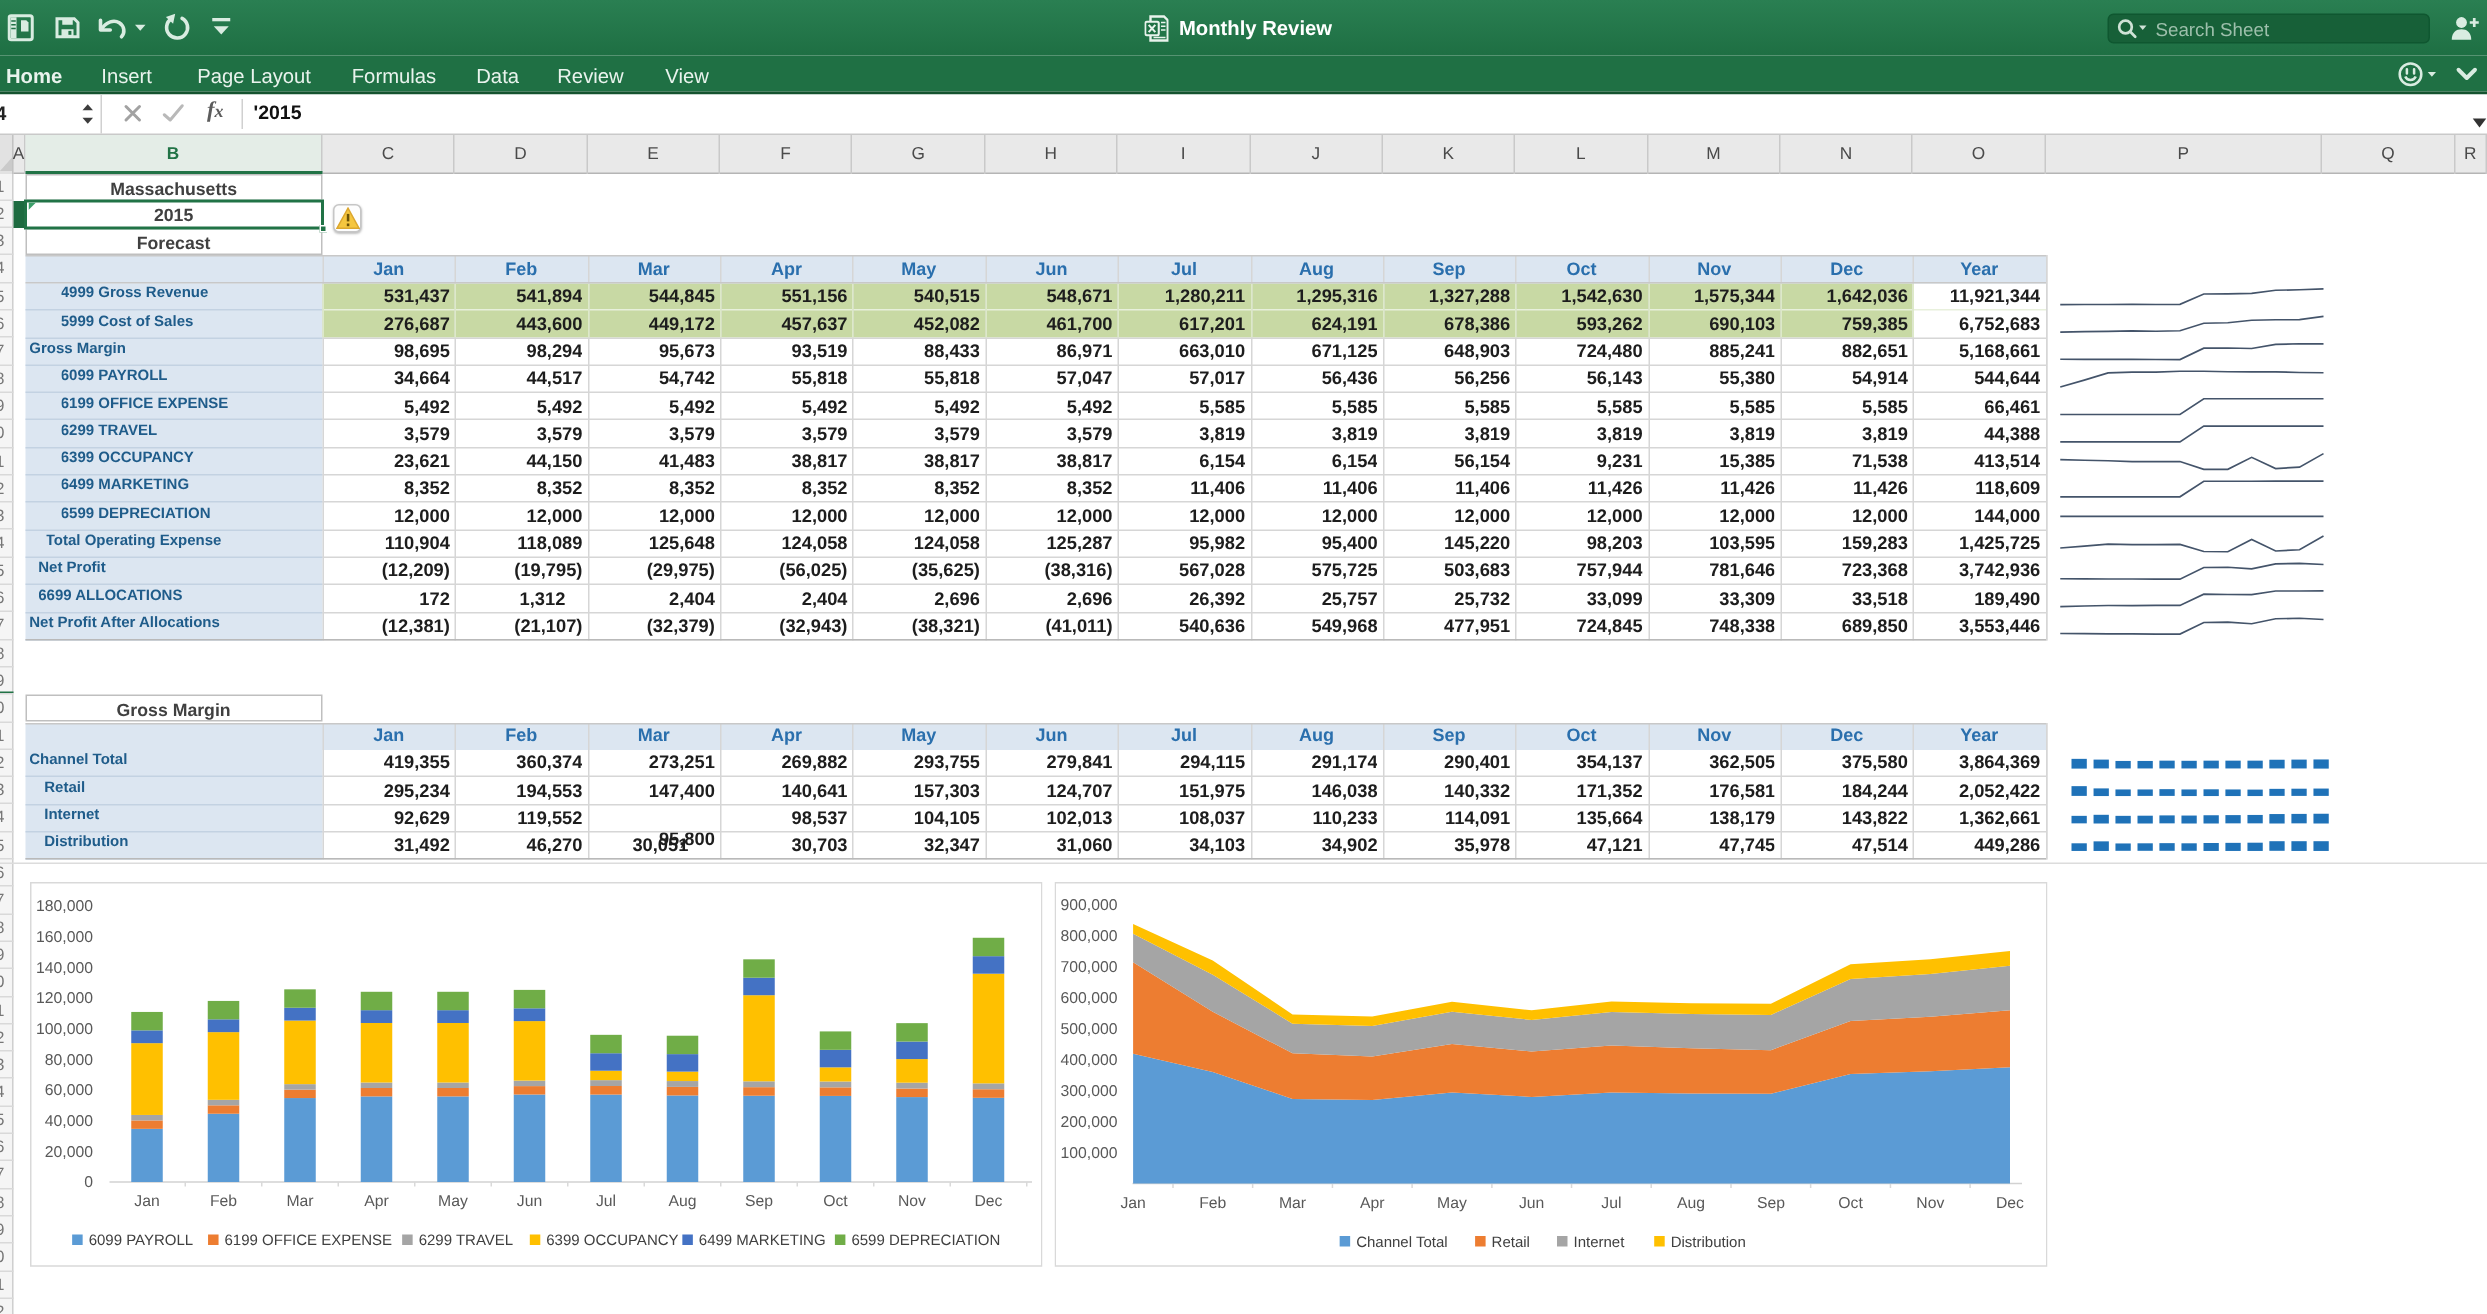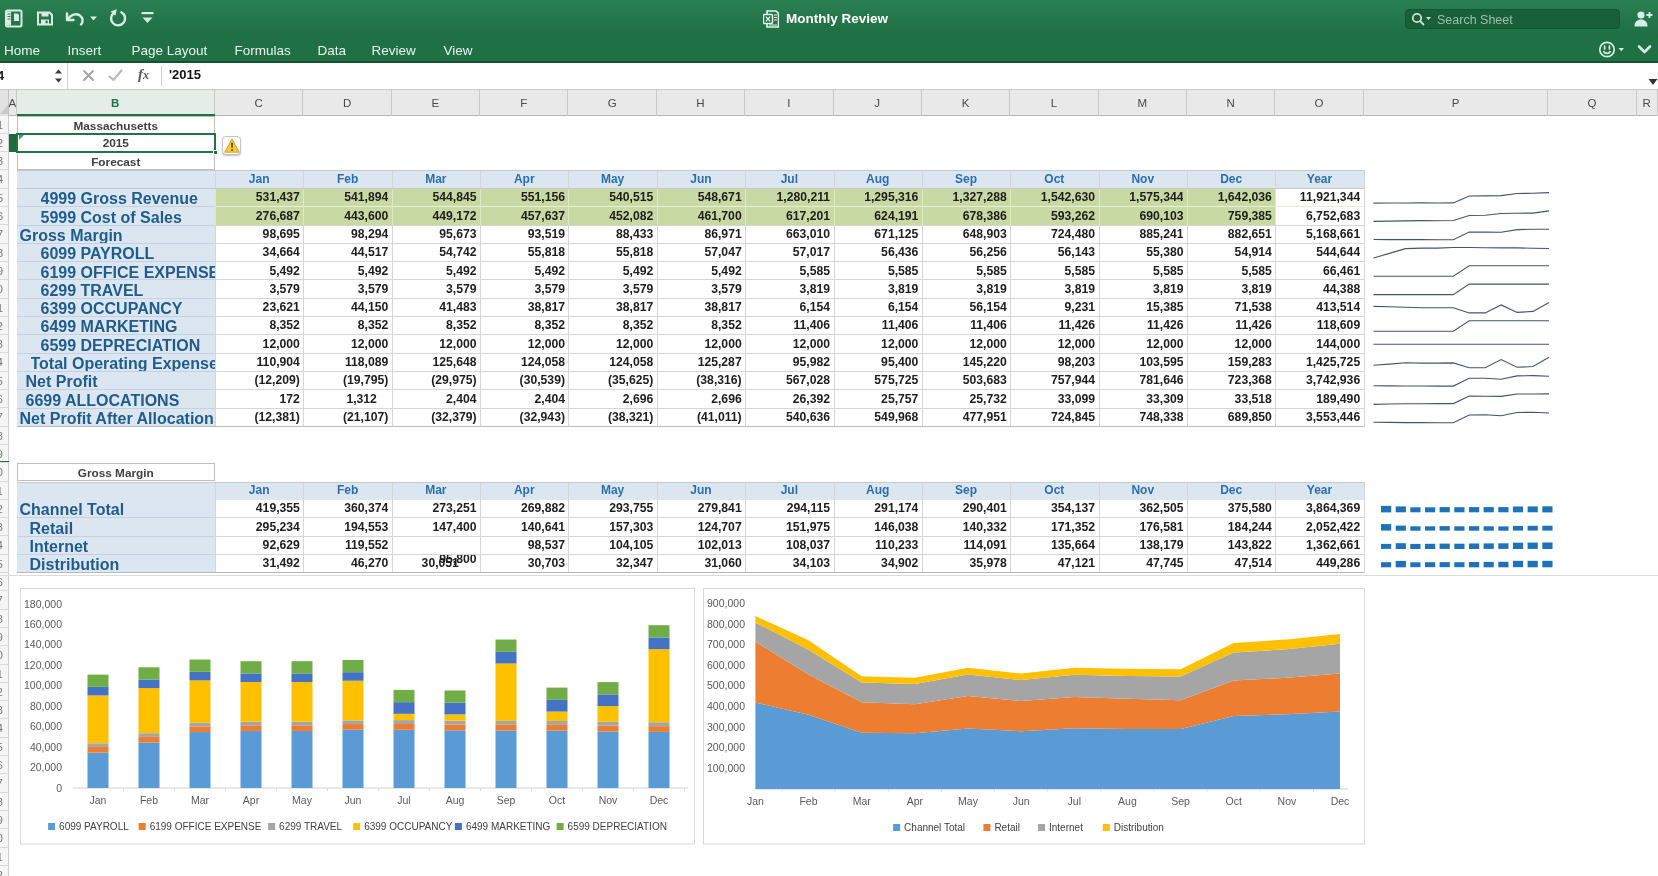--- a/index.html
+++ b/index.html
@@ -1,20 +1,20 @@
 <!DOCTYPE html>
 <html><head><meta charset="utf-8"><title>Monthly Review</title>
 <style>
 *{margin:0;padding:0;box-sizing:border-box}
 html,body{width:1658px;height:876px;overflow:hidden;background:#fff;
  font-family:"Liberation Sans",sans-serif;-webkit-font-smoothing:antialiased}
 .abs{position:absolute}
 .cell{position:absolute;font-weight:bold;white-space:nowrap;overflow:hidden}
 .num{font-size:12.2px;color:#1d1d1d;text-align:right}
-.lab{font-size:16px;color:#1f5c8a}
+.lab{font-size:10px;color:#1f5c8a}
 .mon{font-size:12px;color:#2a6fad;text-align:center}
 </style></head>
 <body>
 <div class="abs" style="left:0;top:0;width:1658px;height:37px;background:linear-gradient(#2a7f52,#1e6f43)"></div>
 <div class="abs" style="left:0;top:37px;width:1658px;height:24px;background:#1f7044"></div>
 <div class="abs" style="left:0;top:61px;width:1658px;height:1.5px;background:#14532f"></div>
 <svg class="abs" style="left:5px;top:9px" width="18" height="19" viewBox="0 0 18 19">
 <rect x="1" y="1.5" width="15.5" height="16" rx="1.5" fill="none" stroke="#d9ece1" stroke-width="2"></rect>
 <rect x="2" y="2.5" width="4" height="14" fill="#d9ece1"></rect>
 <g stroke="#1f7044" stroke-width="0.9">
@@ -56,21 +56,21 @@
 <circle cx="6" cy="6" r="4.2" fill="none" stroke="#cfe2d6" stroke-width="1.8"></circle>
 <path d="M9.2 9.2 L12.5 12.5" stroke="#cfe2d6" stroke-width="1.8" stroke-linecap="round"></path>
 <path d="M15 5 L20 5 L17.5 8 Z" fill="#cfe2d6"></path>
   </svg>
 <div class="abs" style="left:1437px;top:12.5px;font-size:12.5px;color:#9dbfab">Search Sheet</div>
 <svg class="abs" style="left:1632px;top:9px" width="22" height="20" viewBox="0 0 22 20">
 <circle cx="9" cy="6" r="3.6" fill="#d9ece1"></circle>
 <path d="M2.5 17.5 C2.5 12.5 5.5 10.5 9 10.5 C12.5 10.5 15.5 12.5 15.5 17.5 Z" fill="#d9ece1"></path>
 <path d="M17.5 3 L17.5 9 M14.5 6 L20.5 6" stroke="#d9ece1" stroke-width="1.8"></path>
   </svg>
-<div class="abs" style="left:4px;top:43px;font-size:13.5px;font-weight:400;color:#e9f3ed">Home</div>
+<div class="abs" style="left:4px;top:43px;font-size:13.5px;font-weight:700;color:#e9f3ed">Home</div>
 <div class="abs" style="left:67.5px;top:43px;font-size:13.5px;font-weight:500;color:#e9f3ed">Insert</div>
 <div class="abs" style="left:131.5px;top:43px;font-size:13.5px;font-weight:500;color:#e9f3ed">Page Layout</div>
 <div class="abs" style="left:234.5px;top:43px;font-size:13.5px;font-weight:500;color:#e9f3ed">Formulas</div>
 <div class="abs" style="left:317.5px;top:43px;font-size:13.5px;font-weight:500;color:#e9f3ed">Data</div>
 <div class="abs" style="left:371.5px;top:43px;font-size:13.5px;font-weight:500;color:#e9f3ed">Review</div>
 <div class="abs" style="left:443.5px;top:43px;font-size:13.5px;font-weight:500;color:#e9f3ed">View</div>
 <svg class="abs" style="left:1598px;top:40px" width="56" height="19" viewBox="0 0 56 19">
 <circle cx="9" cy="9.5" r="7.2" fill="none" stroke="#d9ece1" stroke-width="1.7"></circle>
 <path d="M6.6 6.2 L6.6 9 M11.4 6.2 L11.4 9" stroke="#d9ece1" stroke-width="1.7" stroke-linecap="round"></path>
 <path d="M5.5 11 A 3.8 3.8 0 0 0 12.5 11" fill="none" stroke="#d9ece1" stroke-width="1.7"></path>
@@ -382,21 +382,21 @@
 <div class="cell num" style="left:1010.2px;top:355.0px;width:84.9px">98,203</div>
 <div class="cell num" style="left:1098.6px;top:355.0px;width:84.9px">103,595</div>
 <div class="cell num" style="left:1187.0px;top:355.0px;width:84.9px">159,283</div>
 <div class="cell num" style="left:1275.3px;top:355.0px;width:84.9px">1,425,725</div>
 <div class="abs" style="left:215.0px;top:370.9px;width:1148.7px;height:0.8px;background:#d6d6d6"></div>
 <div class="abs" style="left:16.5px;top:370.9px;width:198.5px;height:0.8px;background:#c3d2e2"></div>
 <div class="cell lab" style="left:25.5px;top:373.3px;width:189.5px">Net Profit</div>
 <div class="cell num" style="left:215.0px;top:373.3px;width:84.9px">(12,209)</div>
 <div class="cell num" style="left:303.4px;top:373.3px;width:84.9px">(19,795)</div>
 <div class="cell num" style="left:391.7px;top:373.3px;width:84.9px">(29,975)</div>
-<div class="cell num" style="left:480.1px;top:373.3px;width:84.9px">(30,539)</div>
+<div class="cell num" style="left:480.1px;top:373.3px;width:84.9px">(56,025)</div>
 <div class="cell num" style="left:568.4px;top:373.3px;width:84.9px">(35,625)</div>
 <div class="cell num" style="left:656.8px;top:373.3px;width:84.9px">(38,316)</div>
 <div class="cell num" style="left:745.2px;top:373.3px;width:84.9px">567,028</div>
 <div class="cell num" style="left:833.5px;top:373.3px;width:84.9px">575,725</div>
 <div class="cell num" style="left:921.9px;top:373.3px;width:84.9px">503,683</div>
 <div class="cell num" style="left:1010.2px;top:373.3px;width:84.9px">757,944</div>
 <div class="cell num" style="left:1098.6px;top:373.3px;width:84.9px">781,646</div>
 <div class="cell num" style="left:1187.0px;top:373.3px;width:84.9px">723,368</div>
 <div class="cell num" style="left:1275.3px;top:373.3px;width:84.9px">3,742,936</div>
 <div class="abs" style="left:215.0px;top:389.2px;width:1148.7px;height:0.8px;background:#d6d6d6"></div>

